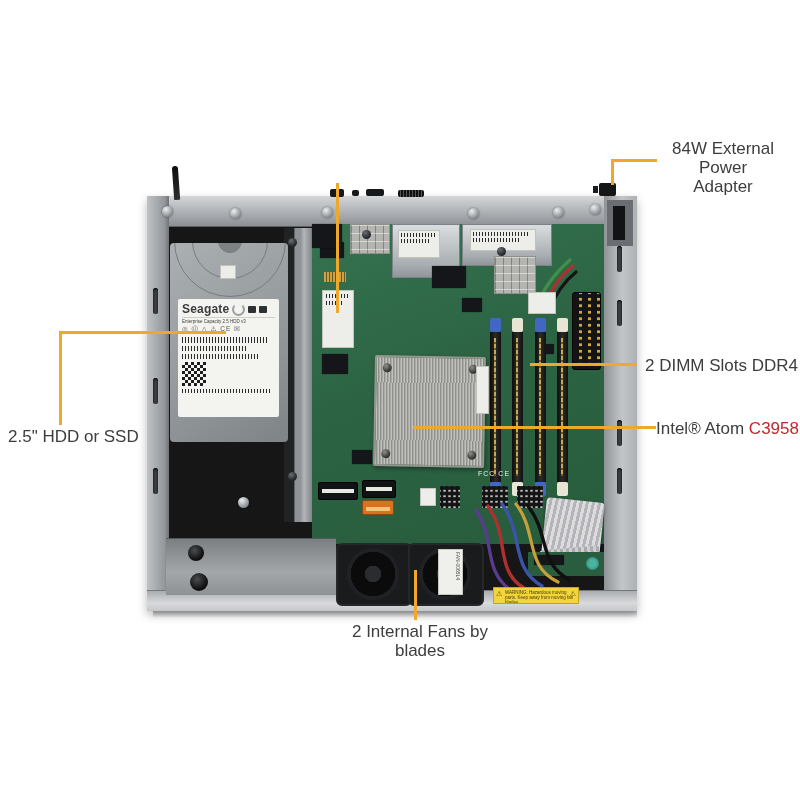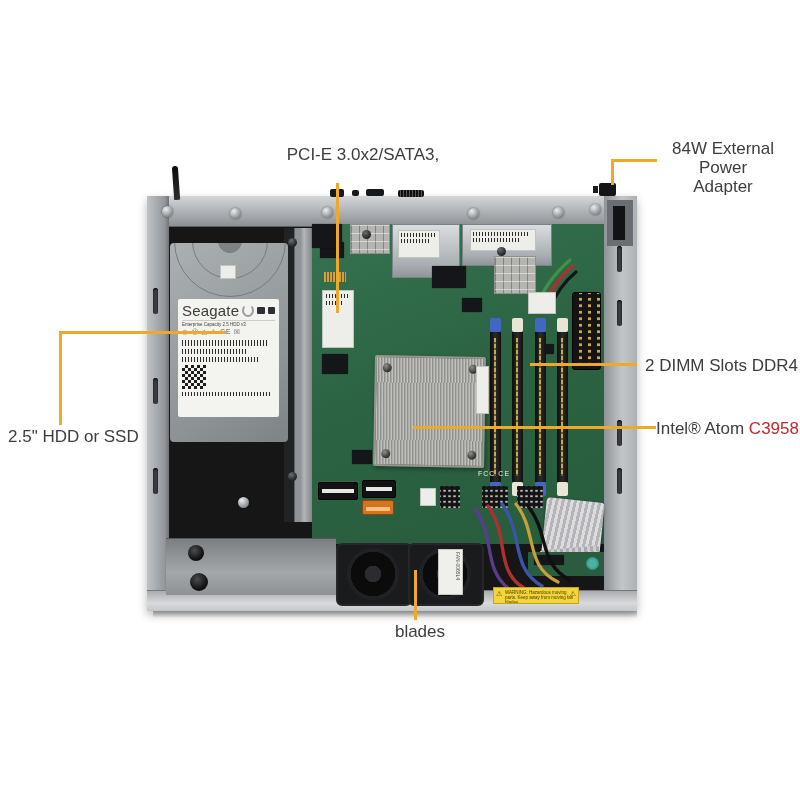--- a/index.html
+++ b/index.html
@@ -40,21 +40,21 @@
          background:radial-gradient(circle at 35% 30%,#6a6e72,#2a2d30 60%,#0c0d0e);}
   .rail-slot{position:absolute;width:5px;height:26px;border-radius:3px;background:#3a3d40;box-shadow:inset 0 1px 2px #000;z-index:5;}
   .port-bump{position:absolute;background:#17181a;border-radius:2px;z-index:4;}
   
   #hdd{position:absolute;left:170px;top:243px;width:118px;height:199px;border-radius:4px;overflow:hidden;
        background:linear-gradient(145deg,#abb0b3,#8d9295 70%,#7e8386);z-index:6;}
   .spin{position:absolute;border-radius:50%;border:1px solid #777c7f;}
   #hdd-label{position:absolute;left:8px;top:56px;width:101px;height:118px;background:#f3f3ef;border-radius:2px;
              padding:3px 4px;box-sizing:border-box;color:#3c3c3c;}
   .brandrow{display:flex;align-items:center;gap:3px;}
-  .brand{font-size:15px;font-weight:normal;letter-spacing:.2px;}
+  .brand{font-size:12px;font-weight:bold;letter-spacing:.2px;}
   .swirl{width:9px;height:9px;border:2px solid #9aa0a0;border-radius:50%;border-top-color:transparent;}
   .logo-sq{width:8px;height:7px;background:#2e3134;border-radius:1px;}
   .model{font-size:4.5px;margin-top:1px;border-top:1px solid #cfcfc9;padding-top:1px;}
   .certs{font-size:6.5px;letter-spacing:1px;color:#55585a;margin-top:1px;}
   .bc{background:repeating-linear-gradient(90deg,#2a2a2a 0 1px,transparent 1px 3px);height:6px;margin-top:3px;}
   .qr{width:24px;height:24px;margin-top:3px;
       background:repeating-conic-gradient(#1d1d1d 0% 25%,#f3f3ef 0% 50%);background-size:6px 6px;}
   
   #bracket{position:absolute;left:284px;top:228px;width:28px;height:294px;z-index:5;
            background:linear-gradient(90deg,#202224 0 34%,#8e9296 40% 58%,#b2b6b9 72%,#82868a);}
@@ -120,36 +120,36 @@
   #shadow{position:absolute;left:153px;top:611px;width:484px;height:7px;z-index:1;
           background:linear-gradient(rgba(0,0,0,.30),rgba(0,0,0,0));}
   svg.wires{position:absolute;z-index:11;}
 </style>
 </head>
 <body>
 
 <div class="page">
 
   <div class="callout center" id="lbl-m2">
-    <div>PCI-E 3.0x2/SATA3,</div>
   </div>
   <div class="callout center" id="lbl-power">
     <div>84W External Power</div>
     <div>Adapter</div>
   </div>
   <div class="callout" id="lbl-dimm">
     <span>2 DIMM Slots DDR4</span>
   </div>
   <div class="callout" id="lbl-cpu">
     <span>Intel® Atom </span><span class="red">C3958</span>
   </div>
   <div class="callout" id="lbl-hdd">
     <span>2.5" HDD or SSD</span>
   </div>
   <div class="callout center" id="lbl-fans">
+    <div>2 Internal Fans by</div>
     <div>blades</div>
   </div>
 
   <div id="shadow"></div>
   <div id="chassis">
     <div class="rail" id="rail-top"></div>
     <div class="rail" id="rail-left"></div>
     <div class="rail" id="rail-right"></div>
     <div class="rail" id="rail-bottom"></div>
 

